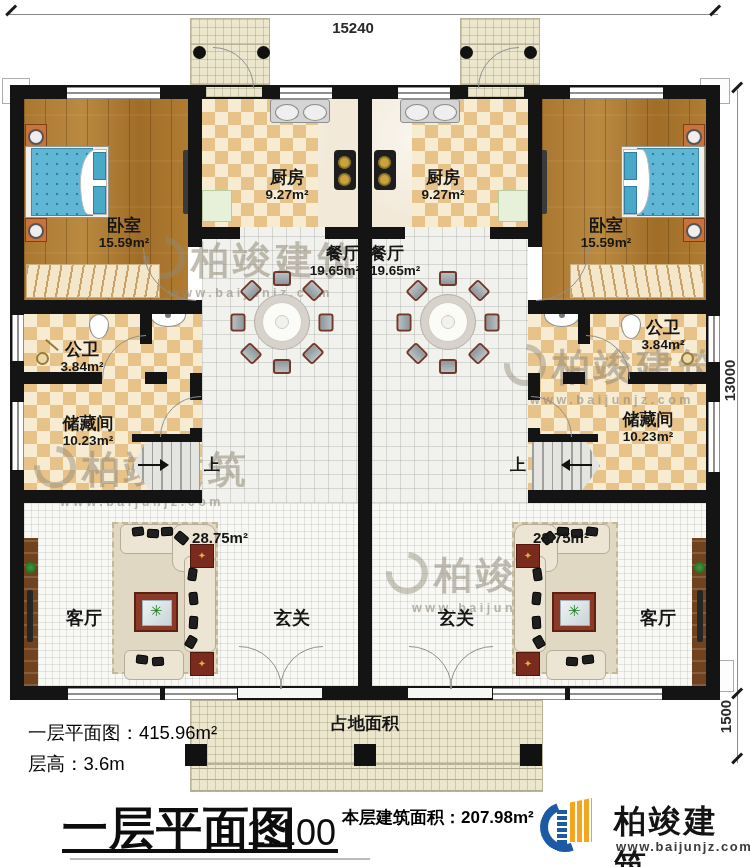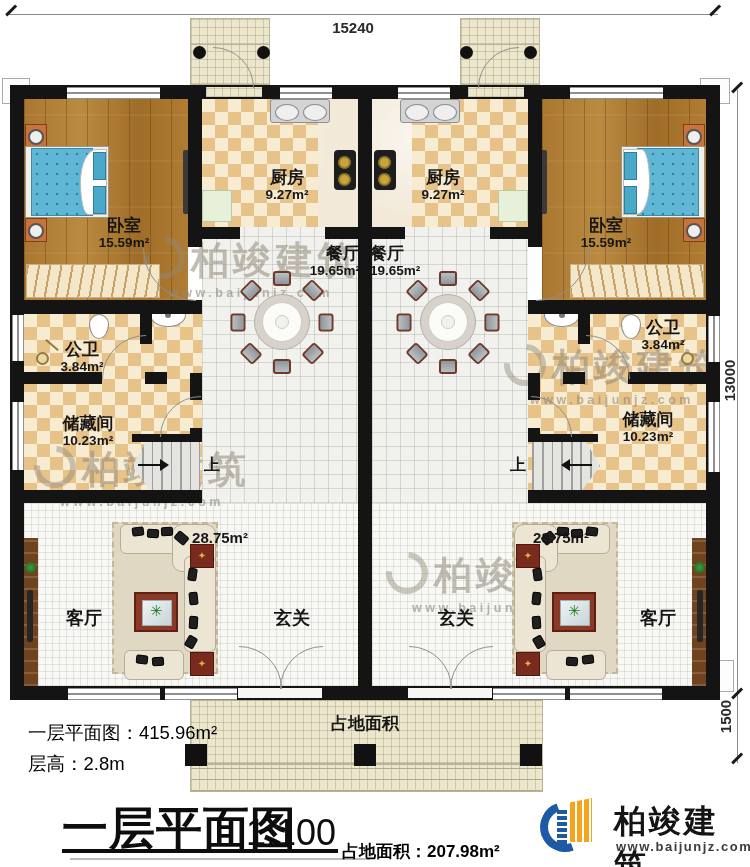--- a/index.html
+++ b/index.html
@@ -328,27 +328,27 @@
   <div class="tick" style="left:708px;top:9px;"></div>
   <div class="dim" style="left:308px;top:19px;width:90px;"><span>15240</span></div>
   <div class="dimline" style="left:737px;top:90px;width:1px;height:673px;"></div>
   <div class="tick" style="left:730px;top:86px;"></div>
   <div class="tick" style="left:730px;top:692px;"></div>
   <div class="tick" style="left:730px;top:757px;"></div>
   <div class="dim" style="left:689px;top:372px;width:80px;transform:rotate(-90deg);"><span>13000</span></div>
   <div class="dim" style="left:700px;top:708px;width:50px;transform:rotate(-90deg);"><span>1500</span></div>
 
   <div class="note" style="left:28px;top:720px;"><span>一层平面图：415.96m²</span></div>
-  <div class="note" style="left:28px;top:751px;"><span>层高：2.8m</span></div>
+  <div class="note" style="left:28px;top:751px;"><span>层高：3.6m</span></div>
 
   <div class="abs" style="left:62px;top:798px;font-size:46px;font-weight:600;color:#0d0d0d;z-index:9;letter-spacing:1px;"><span>一层平面图</span></div>
   <div class="abs" style="left:246px;top:812px;font-size:36px;font-weight:500;color:#0d0d0d;z-index:9;"><span>1:100</span></div>
   <div class="abs" style="left:62px;top:849px;width:276px;height:4px;background:#0d0d0d;z-index:9;"></div>
   <div class="abs" style="left:70px;top:858px;width:300px;height:1.5px;background:#bbb;z-index:9;"></div>
-  <div class="abs" style="left:342px;top:840px;font-size:17px;font-weight:600;color:#000;z-index:9;"><span>占地面积：207.98m²</span></div>
+  <div class="abs" style="left:342px;top:806px;font-size:17px;font-weight:600;color:#000;z-index:9;"><span>本层建筑面积：207.98m²</span></div>
 
   <div class="abs" style="left:540px;top:794px;width:70px;height:66px;z-index:9;">
     <div style="position:absolute;left:0;top:8px;width:50px;height:50px;border:8px solid #1d5aa6;border-top-color:transparent;border-right-color:transparent;border-radius:50%;transform:rotate(25deg);box-sizing:border-box;"></div>
     <div style="position:absolute;left:30px;top:4px;width:22px;height:44px;background:#f5a41d;clip-path:polygon(0 10%,100% 0,100% 100%,0 100%);background-image:repeating-linear-gradient(90deg,transparent 0 5px,#fff 5px 7px);"></div>
     <div style="position:absolute;left:17px;top:16px;width:10px;height:34px;background:#1d5aa6;background-image:repeating-linear-gradient(0deg,transparent 0 4px,#fff 4px 6px);"></div>
   </div>
   <div class="abs" style="left:614px;top:800px;font-size:32px;font-weight:800;color:#141414;letter-spacing:3px;z-index:9;"><span>柏竣建筑</span></div>
   <div class="abs" style="left:616px;top:839px;font-size:13px;font-weight:700;color:#3c3c3c;letter-spacing:1.5px;z-index:9;"><span>www.baijunjz.com</span></div>
 
 <div style="position:absolute;box-sizing:border-box;z-index:3;left:254px;top:294px;width:56px;height:56px;border-radius:50%;background:#d7d3cc;border:1px solid #b3afa6;"></div>

